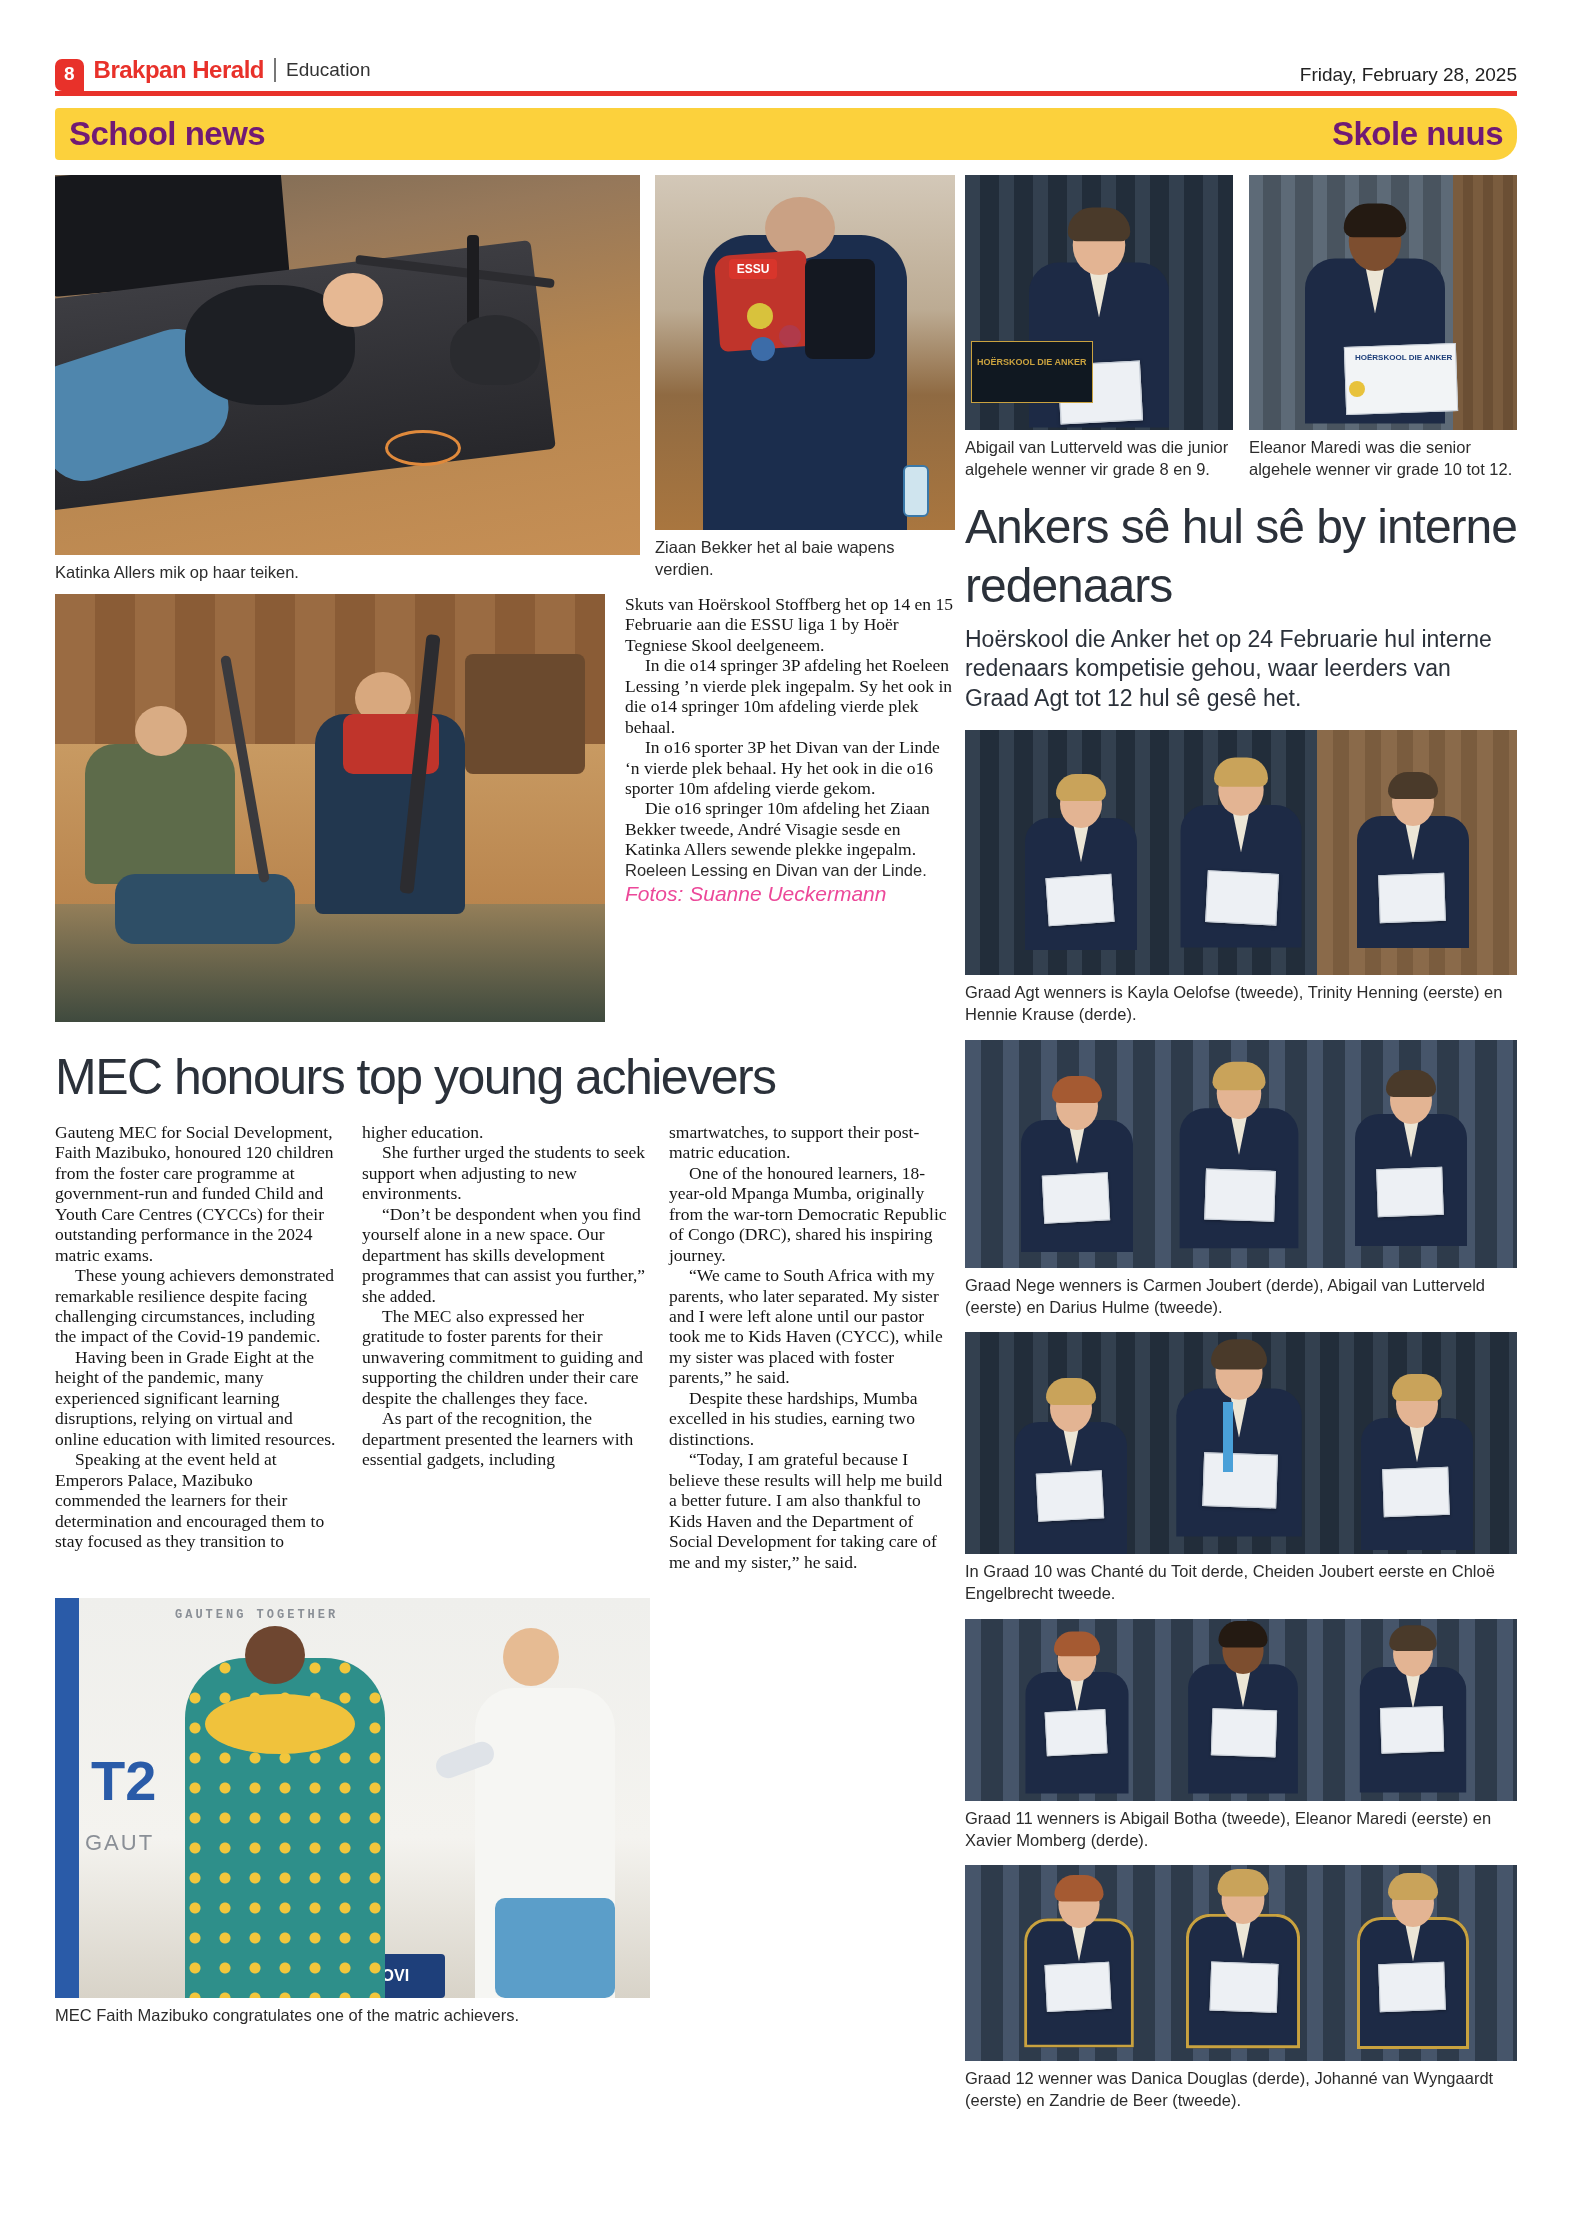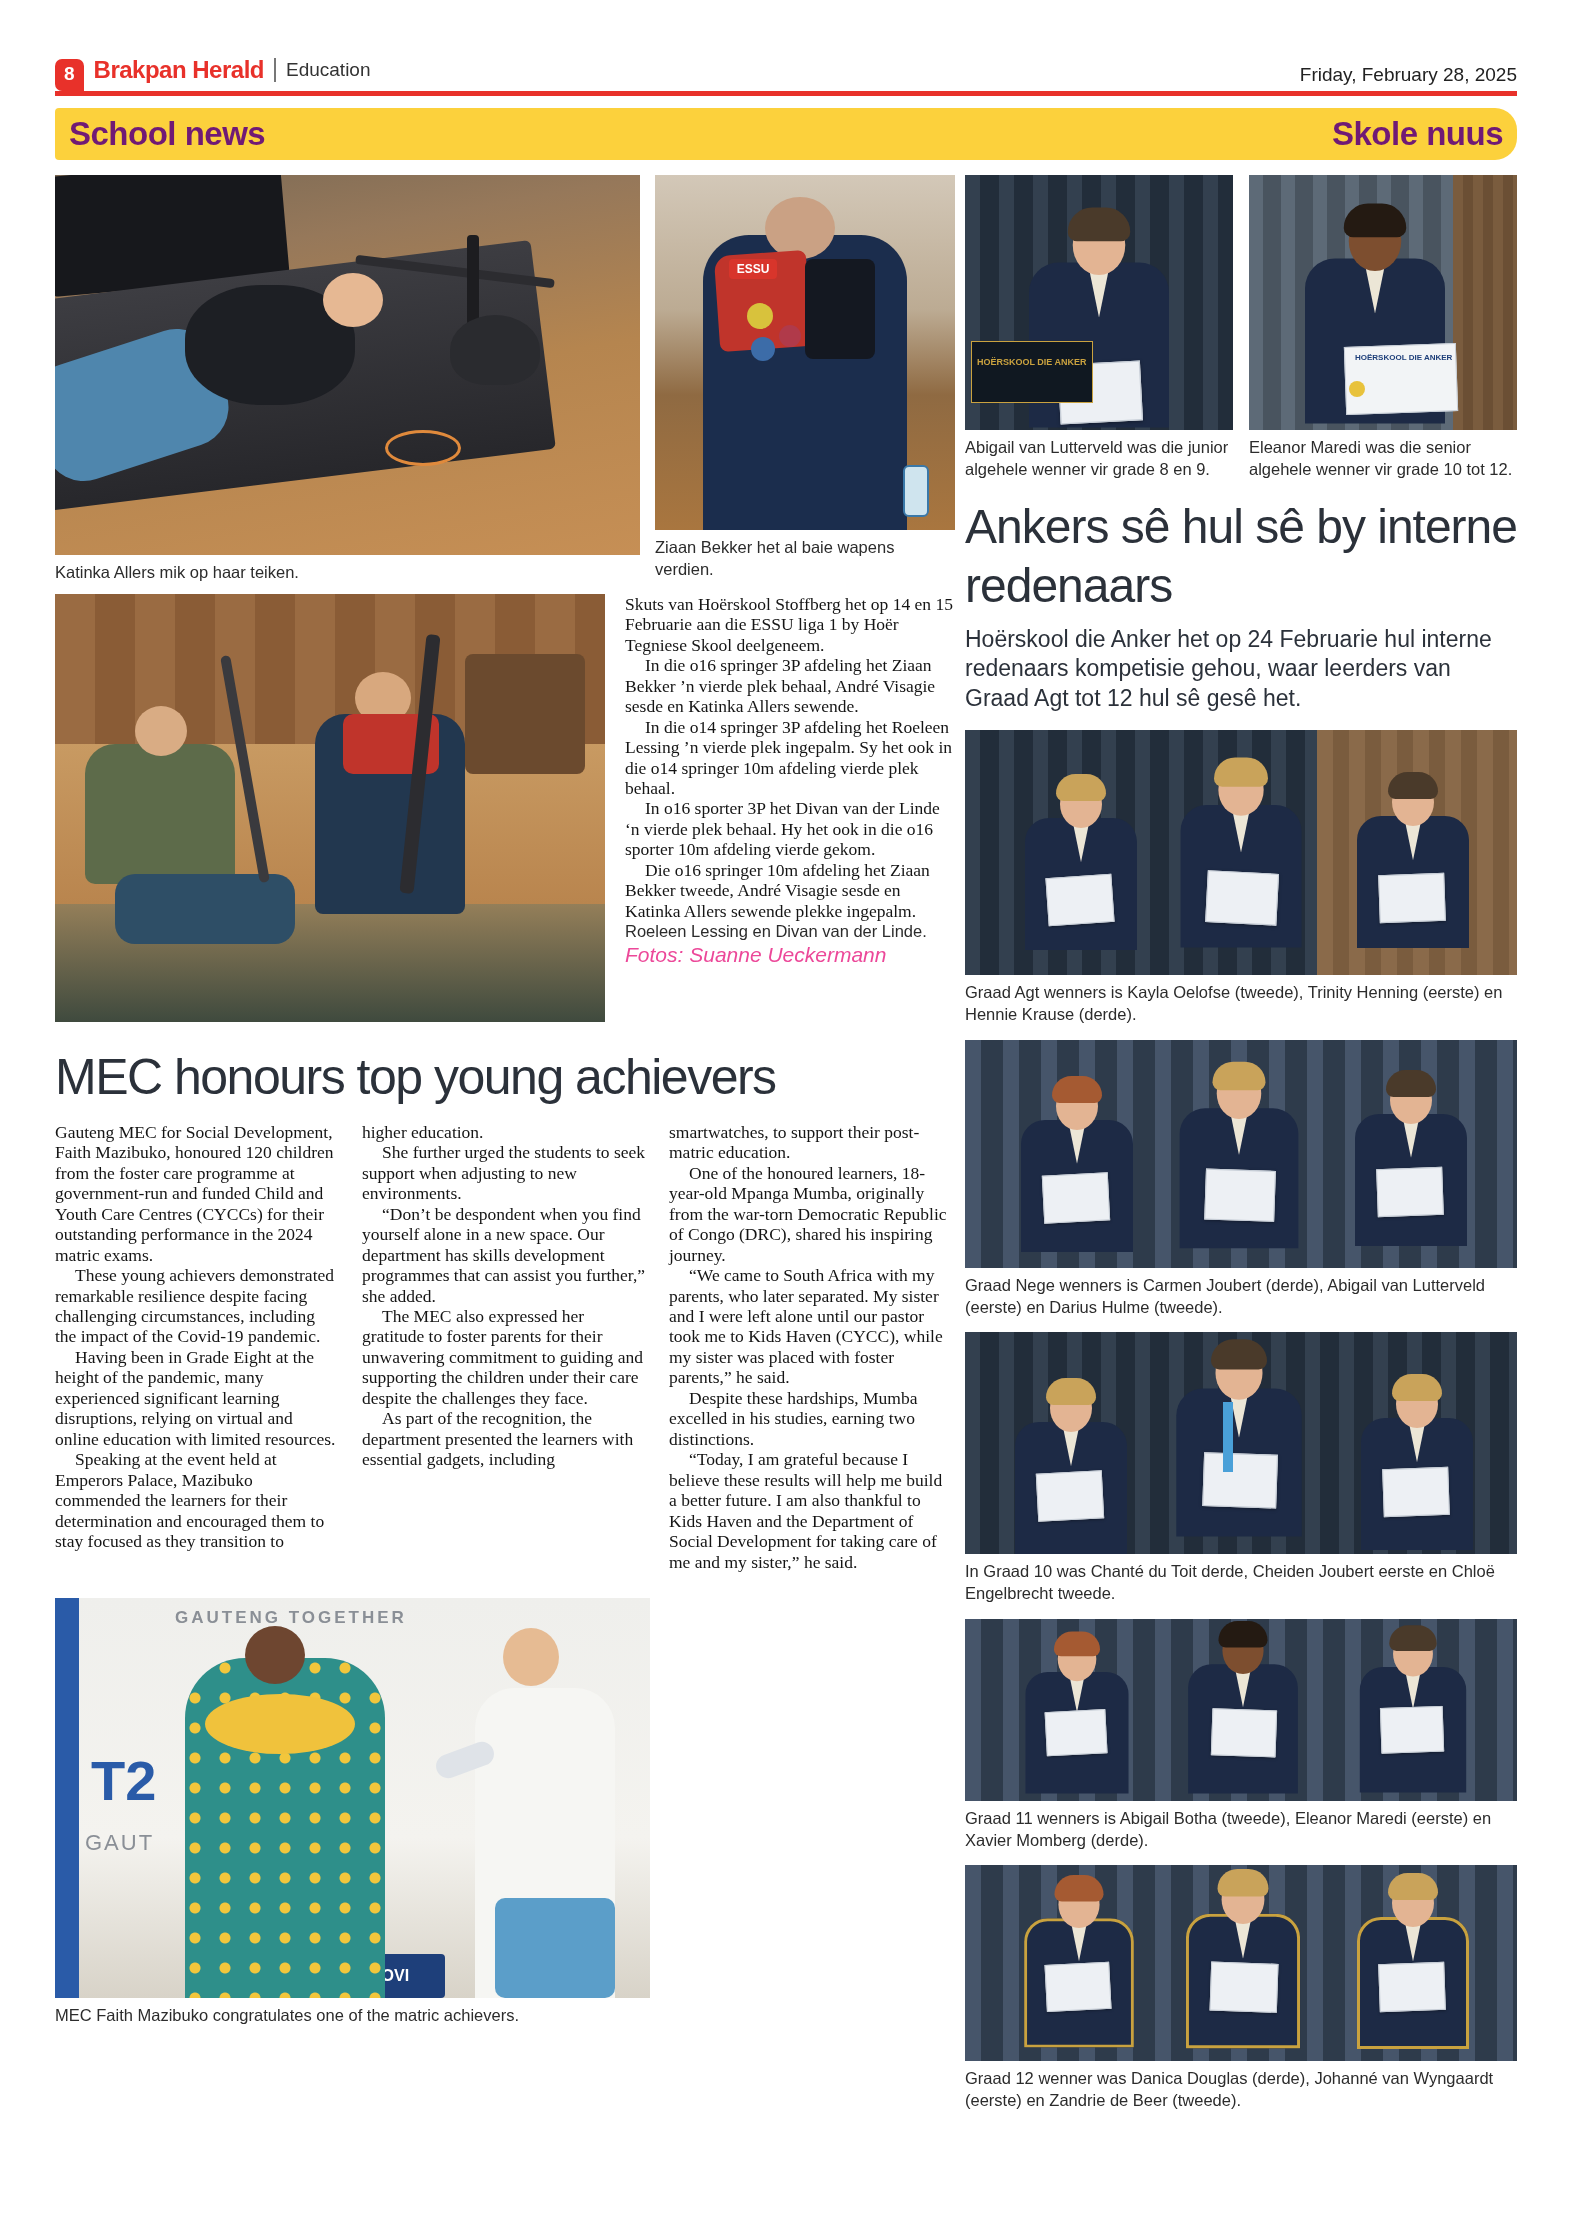--- a/index.html
+++ b/index.html
@@ -137,21 +137,20 @@
             <div class="abs" style="left:300px;top:78px;width:56px;height:52px;background:#d8a87e;border-radius:50%;"></div>
             <div class="abs" style="left:288px;top:120px;width:96px;height:60px;background:#c0342b;border-radius:10px;"></div>
             <div class="abs" style="left:358px;top:40px;width:14px;height:260px;background:#2c2c30;border-radius:5px;transform:rotate(6deg);"></div>
             <div class="abs" style="left:185px;top:60px;width:10px;height:230px;background:#3a3a3e;border-radius:5px;transform:rotate(-10deg);"></div>
             <div class="abs" style="left:410px;top:60px;width:120px;height:120px;background:#6b4a2e;border-radius:8px;"></div>
           </div>
         </figure>
 
         <div class="article-text serif">
           <p>Skuts van Hoërskool Stoffberg het op 14 en 15 Februarie aan die ESSU liga 1 by Hoër Tegniese Skool deelgeneem.</p>
-          <p class="ind">In die o16 springer 3P afdeling het Ziaan Bekker ’n vierde plek behaal, André Visagie sesde en Katinka Allers sewende.</p>
           <p class="ind">In die o14 springer 3P afdeling het Roeleen Lessing ’n vierde plek ingepalm. Sy het ook in die o14 springer 10m afdeling vierde plek behaal.</p>
           <p class="ind">In o16 sporter 3P het Divan van der Linde ‘n vierde plek behaal. Hy het ook in die o16 sporter 10m afdeling vierde gekom.</p>
           <p class="ind">Die o16 springer 10m afdeling het Ziaan Bekker tweede, André Visagie sesde en Katinka Allers sewende plekke ingepalm.</p>
           <p class="cap roeleen-cap" style="font-family:'Liberation Sans',sans-serif;">Roeleen Lessing en Divan van der Linde.</p>
           <p class="credit" style="font-family:'Liberation Sans',sans-serif;">Fotos: Suanne Ueckermann</p>
         </div>
       </div>
 
       <h2 class="mec-headline">MEC honours top young achievers</h2>
 
@@ -176,21 +175,21 @@
           <p class="ind">Despite these hardships, Mumba excelled in his studies, earning two distinctions.</p>
           <p class="ind">“Today, I am grateful because I believe these results will help me build a better future. I am also thankful to Kids Haven and the Department of Social Development for taking care of me and my sister,” he said.</p>
         </div>
       </div>
 
       <div class="row bottom-photos">
 
         <figure style="width:595px">
           <div class="ph" style="width:595px;height:400px;background:linear-gradient(to bottom,#efefec 0%,#f4f3ef 60%,#d8d3c8 100%);">
             <div class="abs" style="left:0;top:0;width:24px;height:400px;background:#2a5ba8;"></div>
-            <div class="abs" style="left:120px;top:10px;color:#8a8f96;font-size:17px;letter-spacing:3px;font-weight:bold;">GAUTENG TOGETHER</div>
+            <div class="abs" style="left:120px;top:10px;color:#8a8f96;font-size:12px;letter-spacing:3px;font-weight:bold;font-family:Liberation Mono, monospace;">GAUTENG TOGETHER</div>
             <div class="abs" style="left:420px;top:122px;color:#2a5ba8;font-size:17px;font-weight:bold;">NG PROVINCE</div>
             <div class="abs" style="left:36px;top:150px;color:#2a5ba8;font-size:56px;font-weight:bold;">T2</div>
             <div class="abs" style="left:30px;top:232px;color:#8a8f96;font-size:22px;letter-spacing:2px;">GAUT</div>
             <div class="abs" style="left:240px;top:356px;width:150px;height:44px;background:#1e3f7a;color:#fff;font-size:16px;font-weight:bold;text-align:center;line-height:44px;border-radius:4px;">NG PROVI</div>
             <div class="abs" style="left:130px;top:60px;width:200px;height:340px;background:radial-gradient(circle at 10px 10px,#f2c63c 5px,transparent 6px),#2e8f8a;background-size:30px 30px;border-radius:60px 60px 0 0;"></div>
             <div class="abs" style="left:150px;top:96px;width:150px;height:60px;background:#f0c23c;border-radius:50%;"></div>
             <div class="abs" style="left:190px;top:28px;width:60px;height:58px;background:#6e4630;border-radius:50%;"></div>
             <div class="abs" style="left:420px;top:90px;width:140px;height:310px;background:#f6f6f3;border-radius:40px 40px 0 0;"></div>
             <div class="abs" style="left:448px;top:30px;width:56px;height:58px;background:#e6bb93;border-radius:50%;"></div>
             <div class="abs" style="left:440px;top:300px;width:120px;height:100px;background:#5b9ec9;border-radius:10px;"></div>

